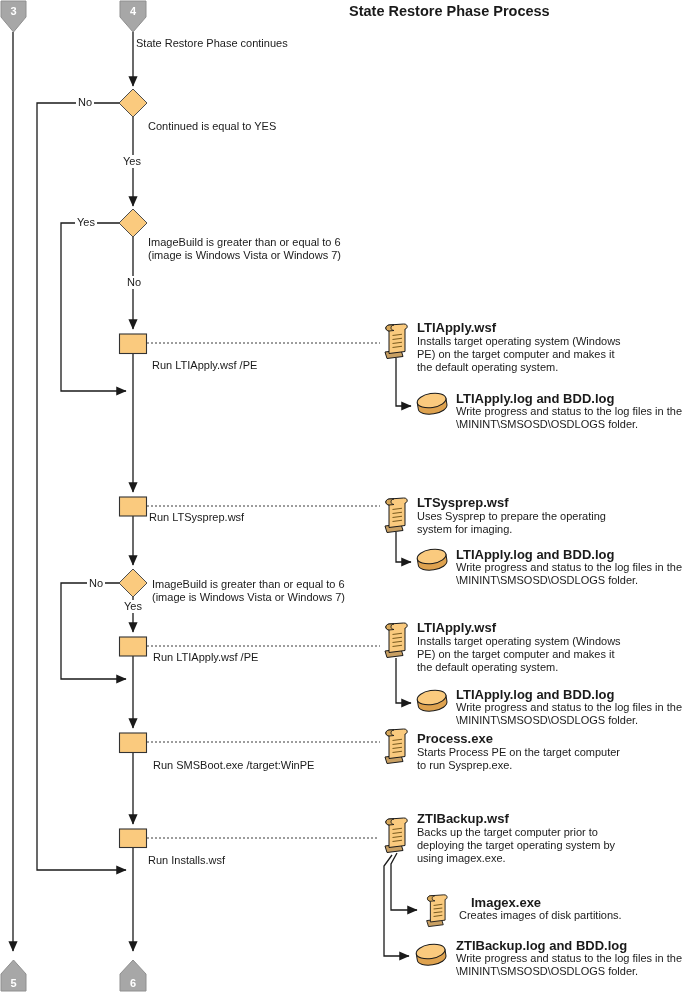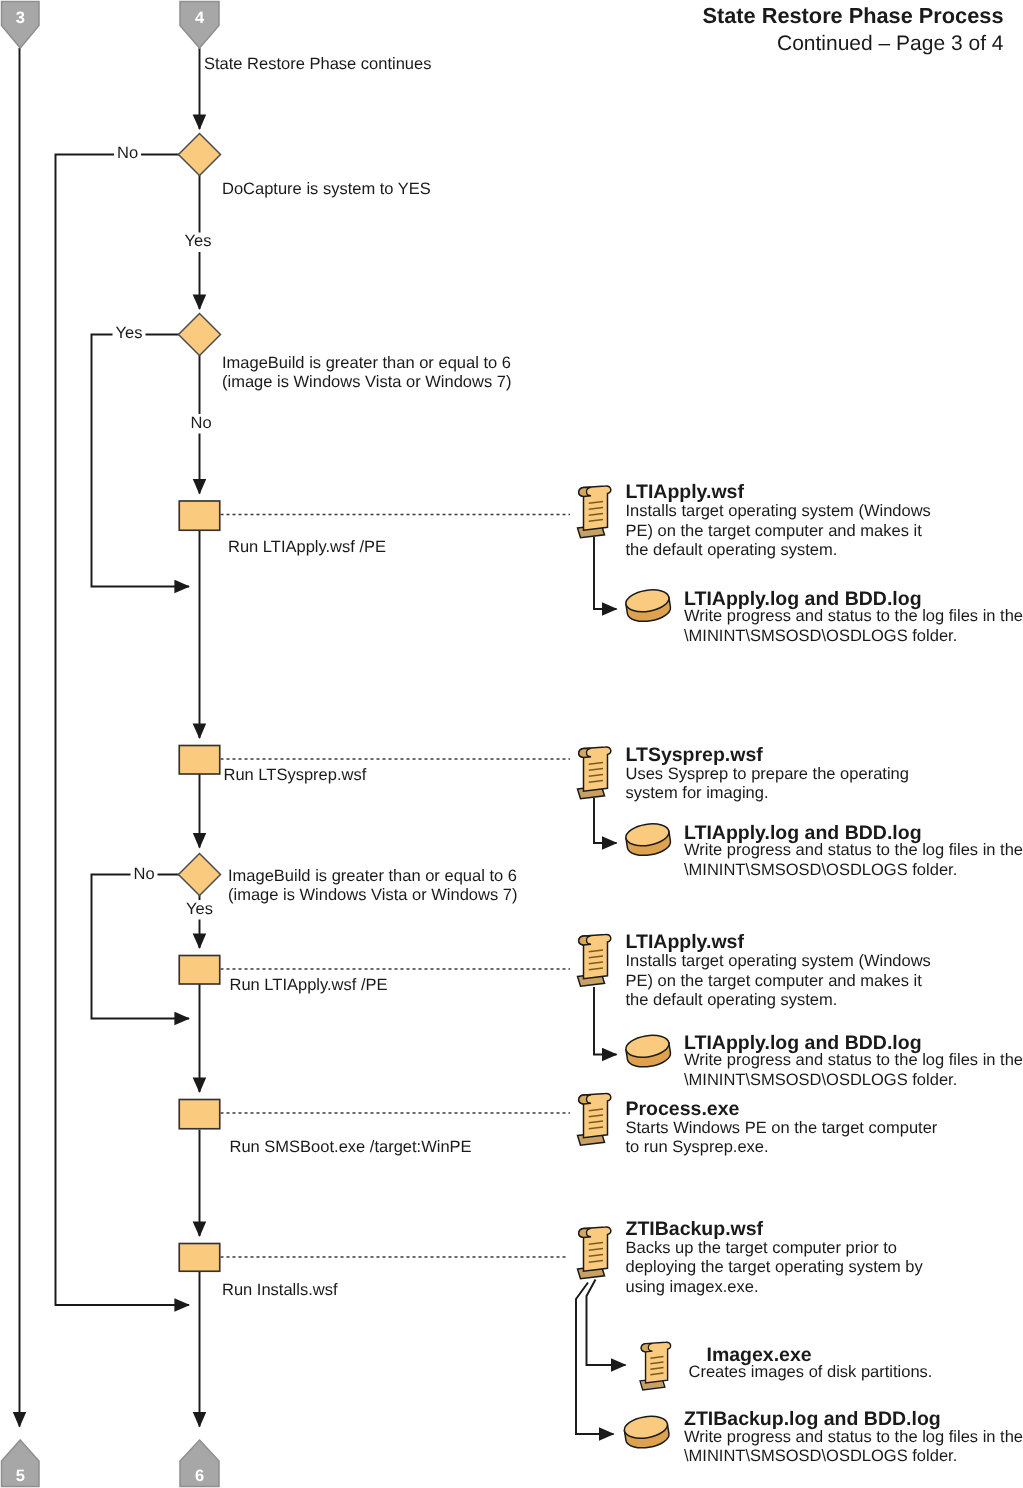--- a/index.html
+++ b/index.html
@@ -3,21 +3,21 @@
 <meta charset="utf-8">
 <style>
   html,body{margin:0;padding:0;}
   body{width:682px;height:992px;position:relative;background:#ffffff;
        font-family:"Liberation Sans",sans-serif;color:#1a1a1a;overflow:hidden;}
   #canvas-svg{position:absolute;left:0;top:0;}
   .lbl{position:absolute;font-size:11px;line-height:13px;white-space:nowrap;}
   .onln{background:#ffffff;padding:0 2px;}
   .ann-title{position:absolute;font-size:13px;line-height:13px;font-weight:bold;white-space:nowrap;}
   .ann-line{position:absolute;font-size:11px;line-height:13px;white-space:nowrap;}
-  #title-block{position:absolute;right:13px;top:3px;width:320px;text-align:right;}
+  #title-block{position:absolute;right:13px;top:3px;width:320px;}
   #title-heading{font-size:14.5px;font-weight:bold;line-height:17px;}
   #title-subheading{font-size:14px;line-height:17px;}
 </style>
 </head>
 <body>
 
 <svg id="canvas-svg" width="682" height="992" viewBox="0 0 682 992">
   <defs>
     <marker id="arr" markerWidth="9" markerHeight="8" refX="7.5" refY="3.5" orient="auto">
       <path d="M0,0 L8,3.5 L0,7 Z" fill="#1A1A1A"></path>
@@ -116,27 +116,26 @@
   <use href="#scroll" transform="translate(423,893) scale(0.92)"></use>
 
   <use href="#disk" transform="translate(416,390)"></use>
   <use href="#disk" transform="translate(416,546)"></use>
   <use href="#disk" transform="translate(416,687)"></use>
   <use href="#disk" transform="translate(415,941)"></use>
 </svg>
 
 <div id="title-block">
   <div id="title-heading">State Restore Phase Process</div>
-  <div id="title-subheading">Continued – Page 3 of 4</div>
 </div>
 
 <div class="lbl" style="left:136px;top:37px">State Restore Phase continues</div>
 
 <div class="lbl onln" style="left:76px;top:96px">No</div>
-<div class="lbl" style="left:148px;top:120px">DoCapture is system to YES</div>
+<div class="lbl" style="left:148px;top:120px">Continued is equal to YES</div>
 <div class="lbl onln" style="left:121px;top:155px">Yes</div>
 
 <div class="lbl onln" style="left:75px;top:216px">Yes</div>
 <div class="lbl" style="left:148px;top:236px">ImageBuild is greater than or equal to 6</div>
 <div class="lbl" style="left:148px;top:249px">(image is Windows Vista or Windows 7)</div>
 <div class="lbl onln" style="left:125px;top:276px">No</div>
 
 <div class="lbl" style="left:152px;top:359px">Run LTIApply.wsf /PE</div>
 <div class="lbl" style="left:149px;top:511px">Run LTSysprep.wsf</div>
 
@@ -166,21 +165,21 @@
 
 <div class="ann-title" style="left:417px;top:621px">LTIApply.wsf</div>
 <div class="ann-line" style="left:417px;top:635px">Installs target operating system (Windows</div>
 <div class="ann-line" style="left:417px;top:648px">PE) on the target computer and makes it</div>
 <div class="ann-line" style="left:417px;top:661px">the default operating system.</div>
 <div class="ann-title" style="left:456px;top:688px">LTIApply.log and BDD.log</div>
 <div class="ann-line" style="left:456px;top:701px">Write progress and status to the log files in the</div>
 <div class="ann-line" style="left:456px;top:714px">\MININT\SMSOSD\OSDLOGS folder.</div>
 
 <div class="ann-title" style="left:417px;top:732px">Process.exe</div>
-<div class="ann-line" style="left:417px;top:746px">Starts Windows PE on the target computer</div>
+<div class="ann-line" style="left:417px;top:746px">Starts Process PE on the target computer</div>
 <div class="ann-line" style="left:417px;top:759px">to run Sysprep.exe.</div>
 
 <div class="ann-title" style="left:417px;top:812px">ZTIBackup.wsf</div>
 <div class="ann-line" style="left:417px;top:826px">Backs up the target computer prior to</div>
 <div class="ann-line" style="left:417px;top:839px">deploying the target operating system by</div>
 <div class="ann-line" style="left:417px;top:852px">using imagex.exe.</div>
 
 <div class="ann-title" style="left:471px;top:896px">Imagex.exe</div>
 <div class="ann-line" style="left:459px;top:909px">Creates images of disk partitions.</div>
 

